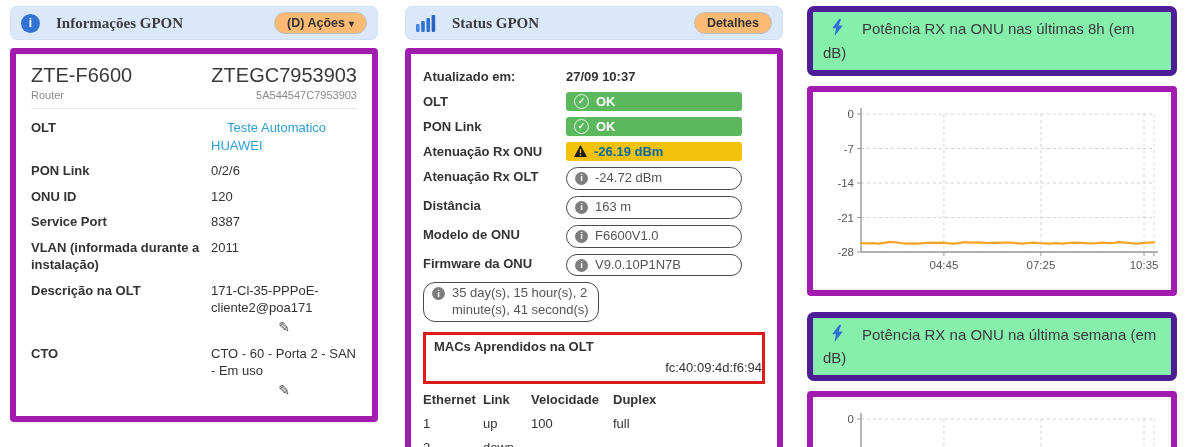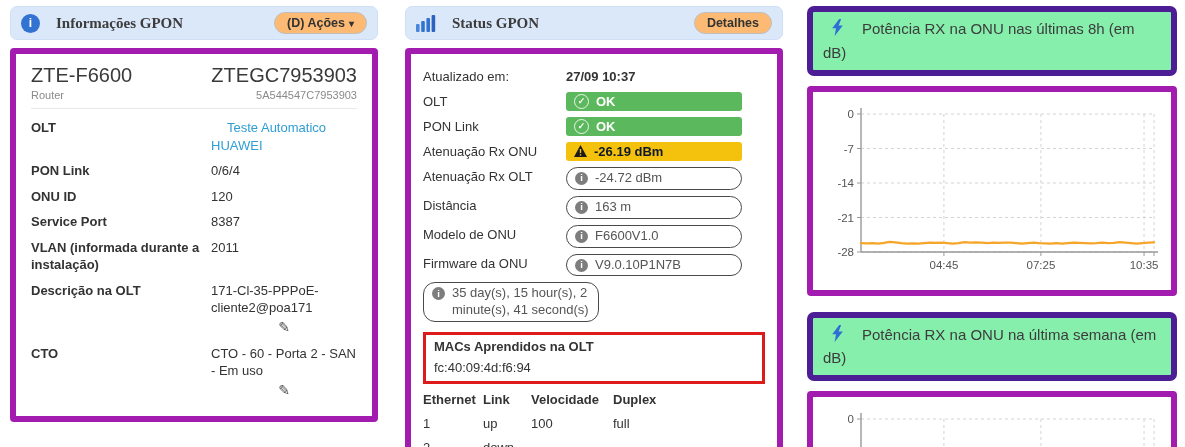--- a/index.html
+++ b/index.html
@@ -27,35 +27,35 @@
   .device-head{border-bottom:1px solid #e8e8e8;padding-bottom:7px;margin-bottom:6px;}
   .dh-row1{display:flex;justify-content:space-between;font-size:20px;color:#3a3a3a;}
   .dh-row2{display:flex;justify-content:space-between;font-size:11px;color:#8a8a8a;margin-top:2px;}
   .irow{display:flex;padding:4px 0;font-size:13px;color:#333;}
   .irow .lbl{flex:0 0 172px;font-weight:bold;padding-right:8px;line-height:1.35;}
   .irow .val{flex:1;line-height:1.35;}
   .irow .val a{color:#2f9ed4;text-decoration:none;margin-left:16px;}
   .pencil{display:block;text-align:center;color:#444;font-size:14px;margin-top:1px;cursor:pointer;}
   
   .srow{display:flex;align-items:flex-start;padding:3px 0;font-size:13px;color:#333;}
-  .srow .lbl{flex:0 0 143px;font-weight:normal;padding-top:2px;line-height:1.3;}
+  .srow .lbl{flex:0 0 143px;font-weight:bold;padding-top:2px;line-height:1.3;}
   .srow .val-b{font-weight:bold;padding-top:2px;}
   .badge{width:176px;box-sizing:border-box;display:flex;align-items:center;gap:7px;border-radius:3px;
     padding:2px 8px;font-size:13px;font-weight:bold;}
   .badge-success{background:#5cb85c;color:#fff;}
-  .badge-warning{background:#f4c20d;color:#0f172a;text-align:right;}
+  .badge-warning{background:#f4c20d;color:#0369a1;text-align:right;}
   .pillv{width:176px;box-sizing:border-box;display:flex;align-items:flex-start;gap:7px;border:1px solid #4a4a4a;
     border-radius:12px;padding:2px 8px;font-size:13px;color:#555;background:#fff;line-height:1.3;}
   .chk{width:13px;height:13px;border:1px solid rgba(255,255,255,.85);border-radius:50%;display:inline-flex;
     align-items:center;justify-content:center;font-size:9px;color:#fff;flex-shrink:0;}
   .iinfo{width:13px;height:13px;background:#7d7d7d;border-radius:50%;display:inline-flex;align-items:center;
     justify-content:center;font-size:9.5px;font-weight:bold;color:#fff;flex-shrink:0;margin-top:2px;}
   .macbox{border:3px solid #dd1b1b;margin:7px 0 4px 0;padding:4px 0 6px 8px;font-size:13px;color:#333;}
   .macbox .mlabel{font-weight:bold;}
-  .macbox .mval{margin-top:6px;}
+  .macbox .mval{text-align:right;margin-top:6px;}
   table.eth{border-collapse:collapse;margin-top:4px;font-size:13px;color:#333;width:98%;}
   table.eth th{text-align:left;font-weight:bold;padding:4px 0;}
   table.eth td{padding:4.5px 0;}
   .icon-info-circle{width:19px;height:19px;background:#3273d2;border-radius:50%;display:inline-flex;
     align-items:center;justify-content:center;color:#fff;font-size:12px;font-weight:bold;flex-shrink:0;}
   svg text{font-family:"Liberation Sans",sans-serif;}
   .mt16{margin-top:16px;}
 </style>
 </head>
 <body>
@@ -77,21 +77,21 @@
         <span>5A544547C7953903</span>
       </div>
     </div>
     <div id="info-rows">
         <div class="irow">
           <span class="lbl">OLT</span>
           <span class="val"><a href="#">Teste Automatico HUAWEI</a></span>
         </div>
         <div class="irow">
           <span class="lbl">PON Link</span>
-          <span class="val"><span>0/6/4</span></span>
+          <span class="val"><span>0/2/6</span></span>
         </div>
         <div class="irow">
           <span class="lbl">ONU ID</span>
           <span class="val"><span>120</span></span>
         </div>
         <div class="irow">
           <span class="lbl">Service Port</span>
           <span class="val"><span>8387</span></span>
         </div>
         <div class="irow">

